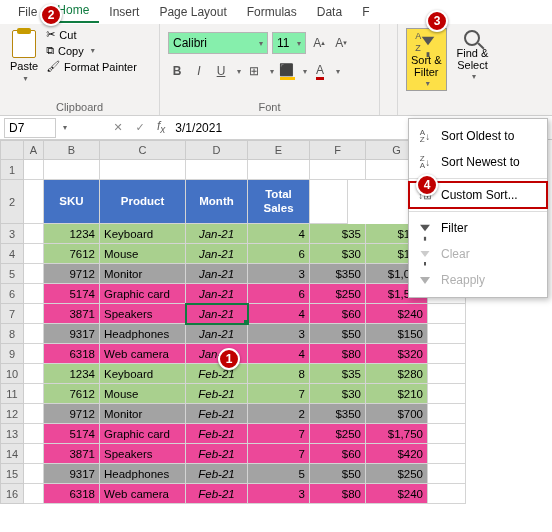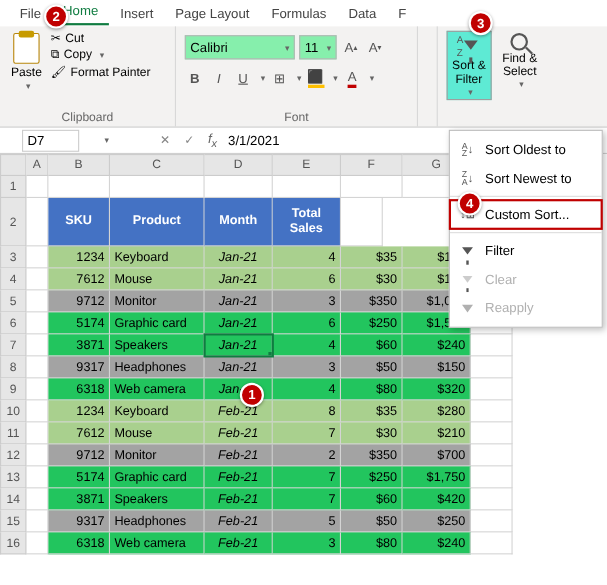--- a/index.html
+++ b/index.html
@@ -23,31 +23,31 @@
 .font-body { display: flex; flex-direction: column; gap: 6px; padding-top: 4px; }
 .font-row { display: flex; gap: 4px; align-items: center; }
 .selectbox { background: #86efac; border: 1px solid #b5b5b5; height: 22px; display: flex; align-items: center; padding: 0 4px; font-size: 12px; }
 .fname { width: 100px; }
 .fsize { width: 34px; }
 .small-btn { width: 18px; height: 22px; display: flex; align-items: center; justify-content: center; color: #555; cursor: pointer; }
 .caret { font-size: 8px; color: #666; margin-left: 3px; }
 
 .editing-body { display: flex; gap: 6px; }
 .big-btn { display: flex; flex-direction: column; align-items: center; font-size: 11px; gap: 1px; padding: 2px 4px; cursor: pointer; }
-.big-btn.active { background: #5eead4; border: 1px solid #9e9e9e; }
+.big-btn.active { background: #fde047; border: 1px solid #9e9e9e; }
 .sort-icon { position: relative; width: 22px; height: 22px; }
 .sort-icon::before { content:"A"; position:absolute; left:0; top:0; font-size:9px; color:#555; }
 .sort-icon::after { content:"Z"; position:absolute; left:0; bottom:0; font-size:9px; color:#555; }
 .funnel { width:0; height:0; border-left:9px solid transparent; border-right:9px solid transparent; border-top:12px solid #555; position:relative; }
 .funnel::after { content:""; position:absolute; left:-2px; top:10px; width:4px; height:7px; background:#555; }
 .mag { width:16px; height:16px; border:2px solid #555; border-radius:50%; position:relative; }
 .mag::after { content:""; position:absolute; width:2px; height:8px; background:#555; right:-4px; bottom:-6px; transform:rotate(-45deg); }
 
 .formula-bar { display: flex; height: 24px; border-bottom: 1px solid #d0d0d0; align-items: center; }
-.namebox { width: 52px; border: 1px solid #ccc; height: 20px; margin: 0 20px; padding: 0 4px; font-size: 12px; display: flex; align-items: center; background:#fff; }
+.namebox { width: 52px; border: 1px solid #ccc; height: 20px; margin: 0 4px; padding: 0 4px; font-size: 12px; display: flex; align-items: center; background:#fff; }
 .fb-btn { width: 22px; text-align: center; color: #888; font-size: 11px; }
 .fx { font-style: italic; font-size: 12px; color: #666; margin: 0 6px; }
 .formula-val { font-size: 12px; padding: 0 4px; }
 
 .grid-area { display: flex; height: calc(532px - 24px - 92px - 24px); overflow: hidden; }
 .corner { width: 24px; height: 20px; background: #e6e6e6; border: 1px solid #ccc; }
 .col-headers { display: flex; }
 .row-headers { display: flex; flex-direction: column; }
 .col-h { height: 20px; border: 1px solid #ccc; border-left: none; background: #e6e6e6; display: flex; align-items: center; justify-content: center; font-size: 11px; color: #555; }
 .row-h { width: 24px; border: 1px solid #ccc; border-top: none; background: #e6e6e6; display: flex; align-items: center; justify-content: center; font-size: 11px; color: #555; }
@@ -55,21 +55,21 @@
 .grid-wrap { display: flex; flex-direction: column; }
 .cells { display: flex; flex-direction: column; }
 .cell-row { display: flex; }
 .cell { border-right: 1px solid #d4d4d4; border-bottom: 1px solid #d4d4d4; height: 20px; display: flex; align-items: center; padding: 0 4px; font-size: 11.5px; overflow: hidden; white-space: nowrap; }
 .header-row .cell { height: 44px; background: #4472c4; color: #fff; font-weight: 600; justify-content: center; text-align: center; line-height: 1.2; white-space: normal; }
 .num { justify-content: flex-end; }
 .ctr { justify-content: center; font-style: italic; }
 
 .green { background: #a9d08e; }
 .yellow { background: #a3a3a3; }
-.red { background: #22c55e; }
+.red { background: #ec4899; }
 
 .active-cell { outline: 2px solid #107c41; outline-offset: -1px; position: relative; z-index: 5; }
 .active-cell::after { content:""; position:absolute; right:-3px; bottom:-3px; width:6px; height:6px; background:#107c41; }
 
 .badge { position: absolute; width: 22px; height: 22px; background: #c00000; border: 2px solid #fff; border-radius: 50%; color: #fff; font-weight: 700; display: flex; align-items: center; justify-content: center; font-size: 12px; z-index: 50; box-shadow: 0 1px 3px rgba(0,0,0,.4); }
 
 .dropdown { position: absolute; right: 4px; top: 118px; width: 140px; background: #fff; border: 1px solid #bdbdbd; box-shadow: 2px 2px 6px rgba(0,0,0,.25); z-index: 40; padding: 4px 0; }
 .dd-item { display: flex; align-items: center; gap: 8px; padding: 5px 8px; font-size: 12px; cursor: pointer; }
 .dd-item.disabled { color: #b0b0b0; cursor: default; }
 .dd-item.highlight { outline: 2px solid #c00000; outline-offset: -1px; }

